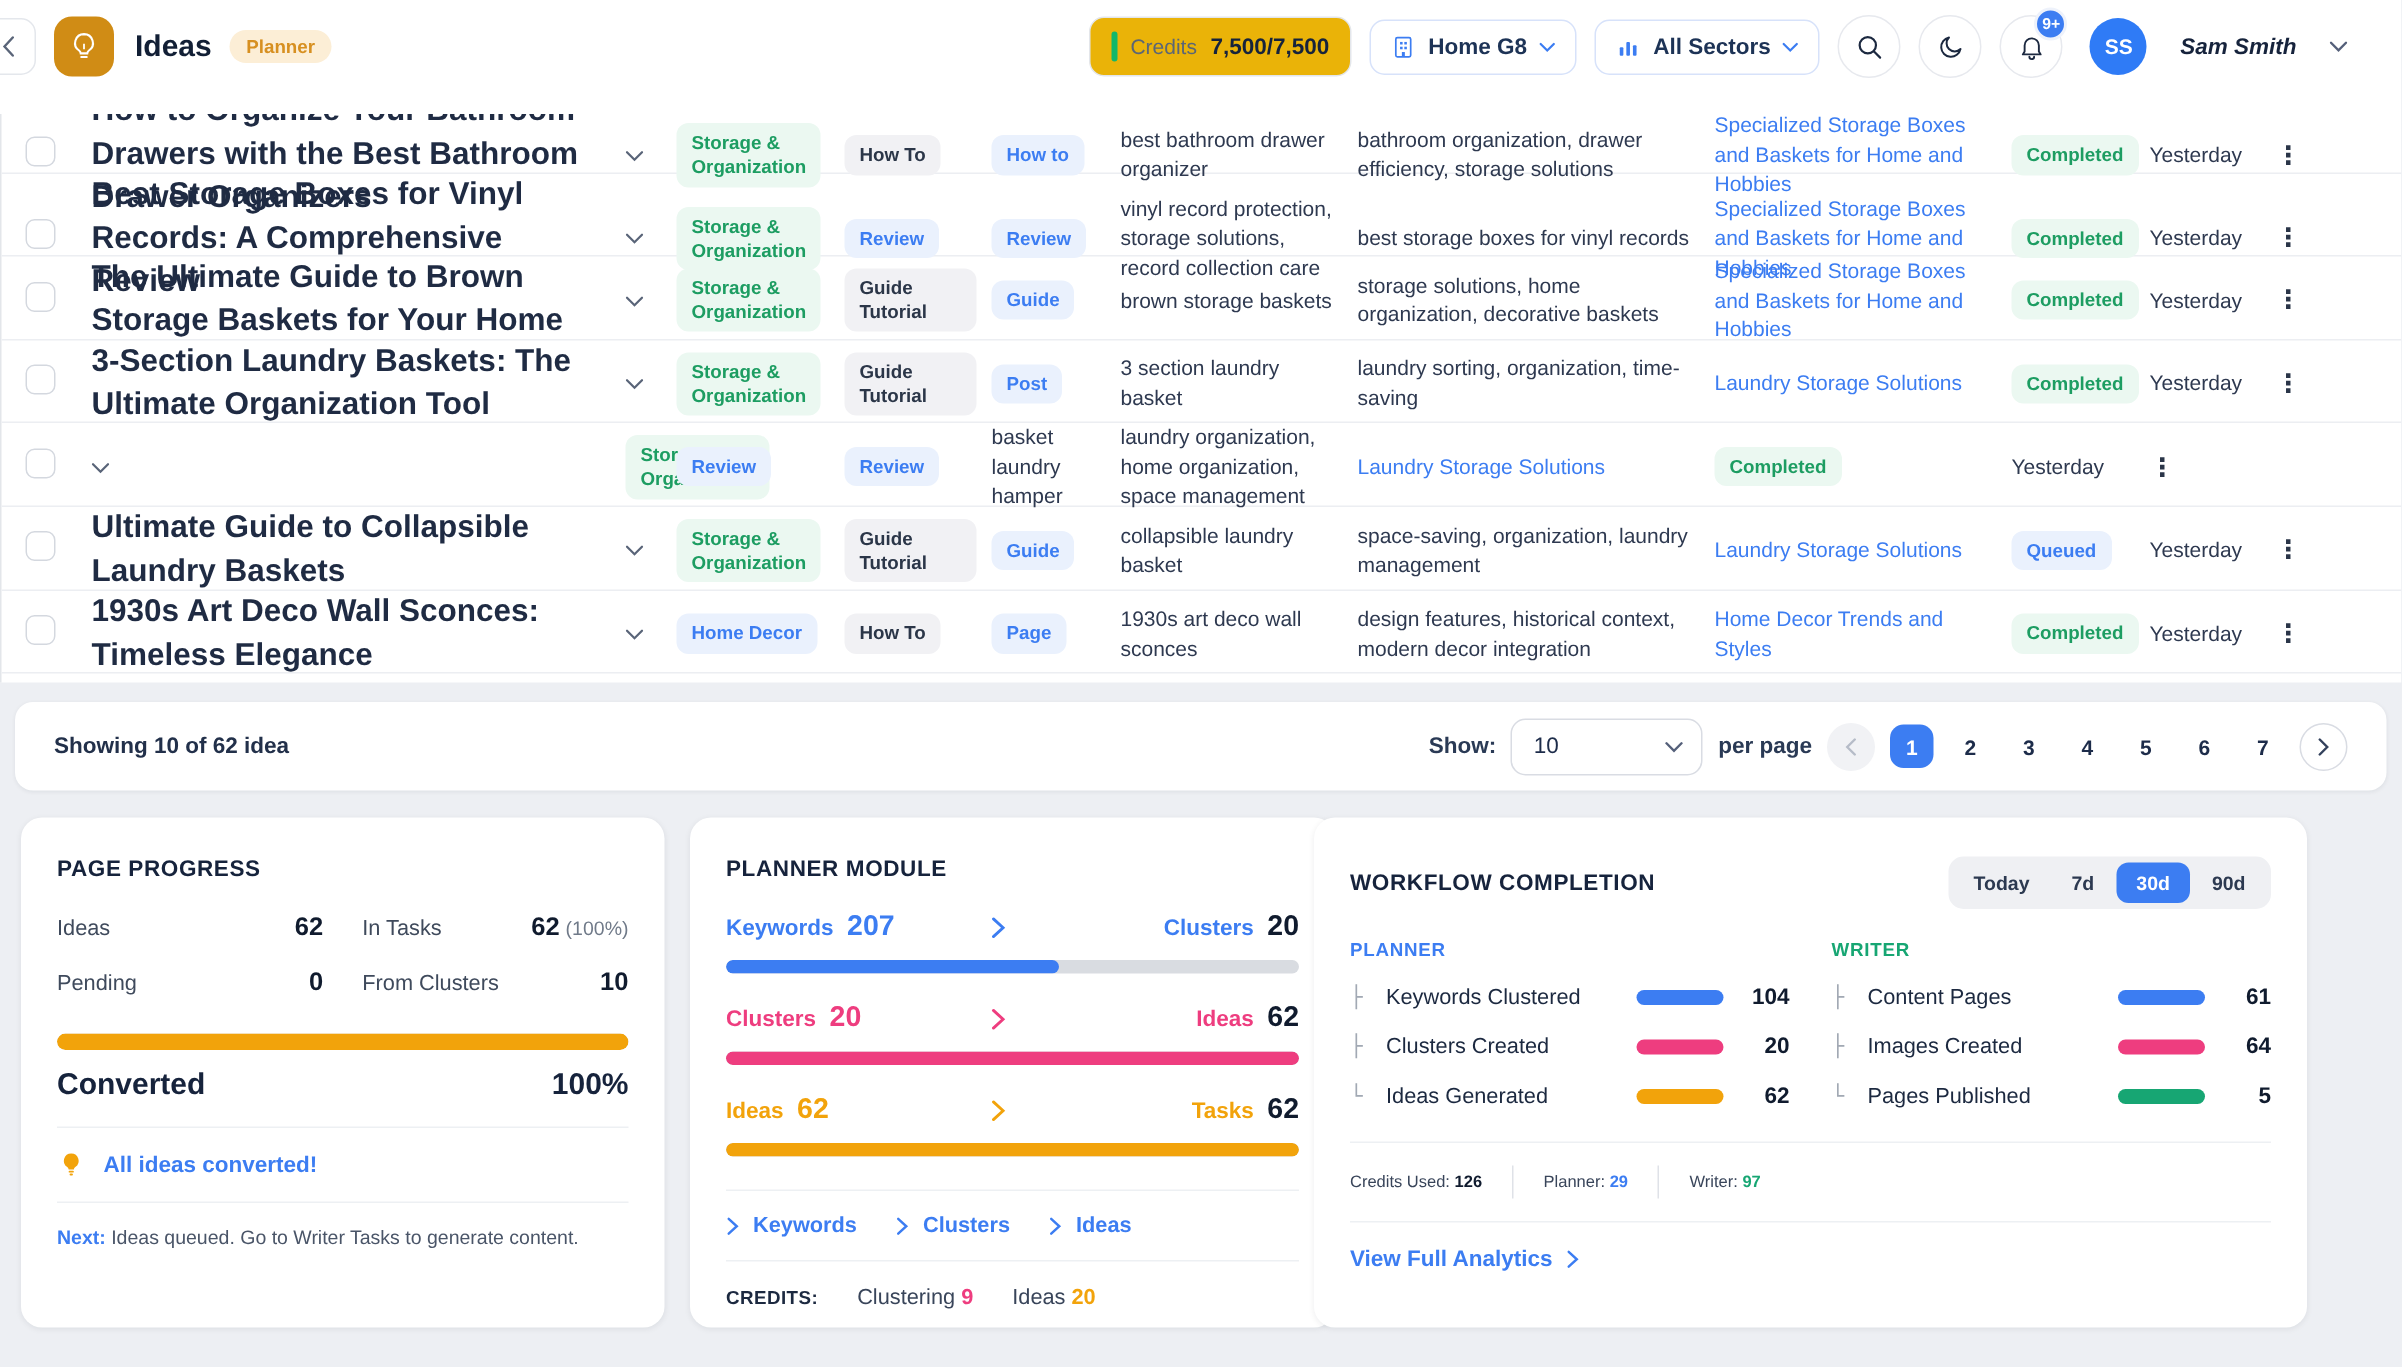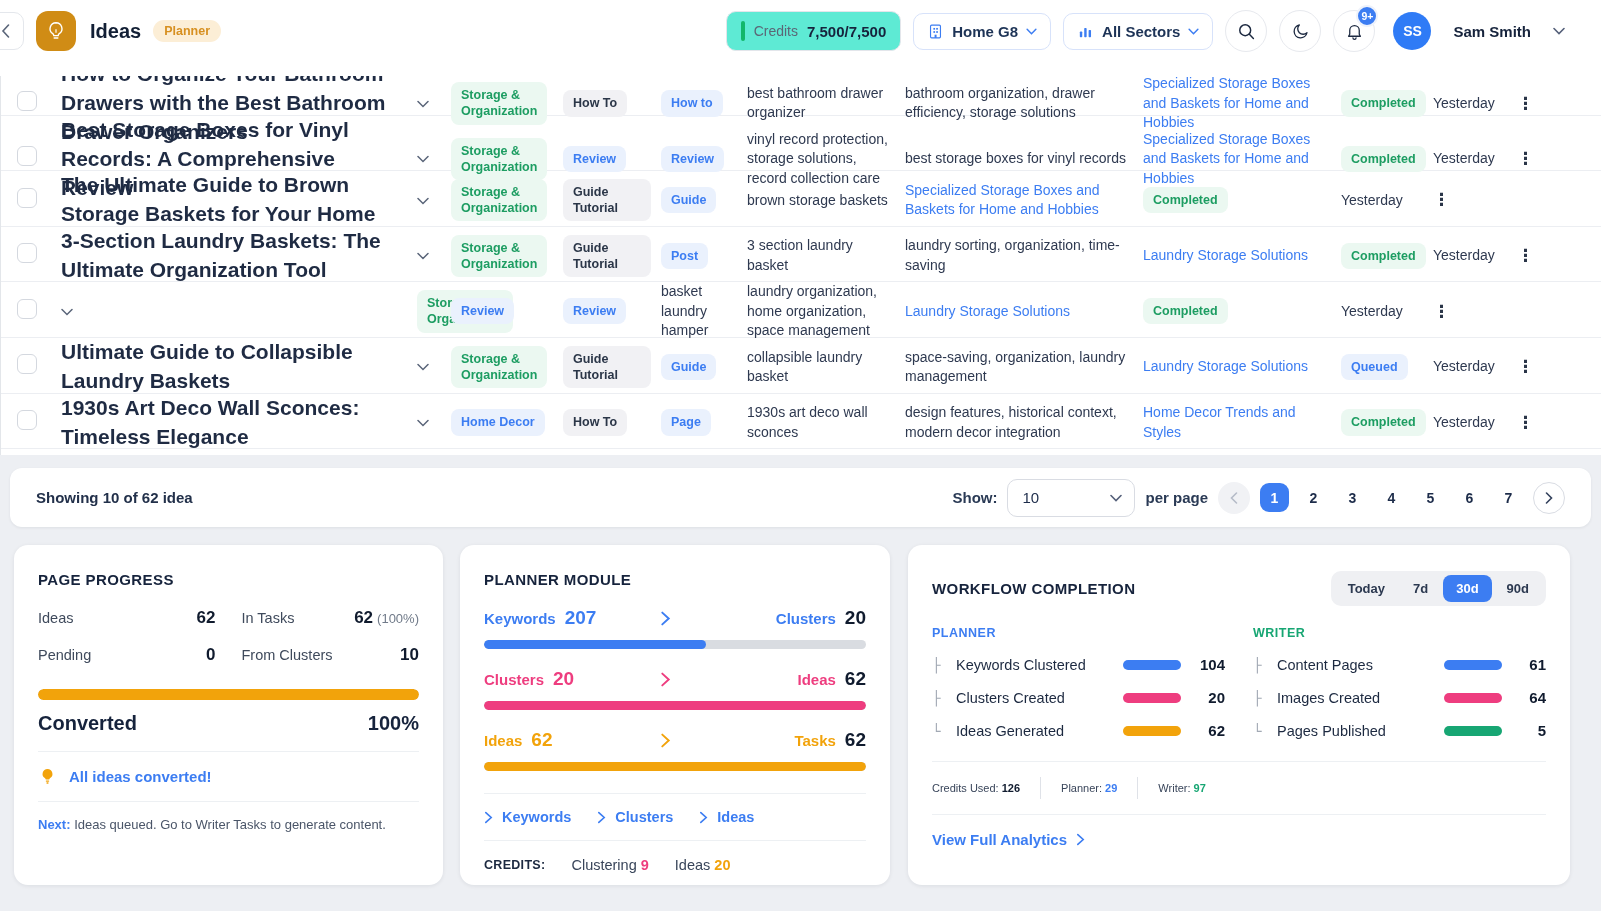--- a/index.html
+++ b/index.html
@@ -13,35 +13,35 @@
     display:flex; align-items:center; padding:0 36px 14px 0; }
   .back-btn { width:38px; height:38px; border:1px solid #e4e7ec; border-radius:10px; background:#fff;
     margin-left:-14px; display:flex; align-items:center; justify-content:center; cursor:pointer; }
   .app-icon { width:40px; height:40px; border-radius:12px; background:#d08c15; margin-left:12px;
     display:flex; align-items:center; justify-content:center; }
   .app-title { font-size:20px; font-weight:800; color:#121f35; margin-left:14px; }
   .planner-badge { margin-left:12px; background:#fceed6; color:#d79021; font-size:12.5px; font-weight:700;
     padding:4px 11px; border-radius:12px; }
   .header-right { margin-left:auto; display:flex; align-items:center; gap:12px; }
   .credits-box { display:flex; align-items:center; gap:9px; border:1px solid #e3e6eb; border-radius:10px;
-    padding:9px 14px; background:#5eead4; }
+    padding:9px 14px; background:#eab308; }
   .credits-bar { width:4px; height:20px; border-radius:2px; background:var(--green2); }
   .credits-label { font-size:14px; color:#5b6676; }
   .credits-value { font-size:15px; font-weight:800; color:#16233c; }
   .hdr-select { display:flex; align-items:center; gap:8px; border:1px solid #d7e2fa; border-radius:10px;
     padding:9px 13px; background:#fff; cursor:pointer; }
   .hdr-select .lbl { font-size:15px; font-weight:700; color:#1d3356; }
   .circle-btn { width:42px; height:42px; border-radius:50%; border:1px solid #e7e9ee; background:#fff;
     display:flex; align-items:center; justify-content:center; cursor:pointer; position:relative; }
   .bell-badge { position:absolute; top:-6px; right:-4px; min-width:22px; height:22px; border-radius:11px;
     background:var(--blue); border:2px solid #eef2fb; color:#fff; font-size:10.5px; font-weight:800;
     display:flex; align-items:center; justify-content:center; padding:0 3px; }
   .avatar { width:38px; height:38px; border-radius:50%; background:#2f7bf6; color:#fff; font-size:14px;
     font-weight:800; display:flex; align-items:center; justify-content:center; margin-left:6px; }
-  .user-name { font-size:15px; font-weight:800; color:#16233c; margin-left:10px; }
+  .user-name { font-size:15px; font-weight:800; color:#16233c; margin-left:10px;font-style:italic; }
   .user-chev { margin-left:10px; }
   
   .table-section { position:absolute; top:76px; left:0; right:0; height:379px; background:#fff;
     overflow:hidden; border-left:1px solid #e3e6ea; z-index:10; }
   .trow { display:grid; align-items:center; height:55.6px;
     grid-template-columns:44px 356px 34px 112px 98px 86px 158px 238px 198px 92px 84px 40px;
     padding-left:16px; border-bottom:1px solid #eceef2; }
   .trow.first { margin-top:-16px; }
   .cell { font-size:14px; color:#2e3950; line-height:1.38; padding-right:10px; }
   .c-title { font-size:21px; font-weight:700; color:#1f2b43; }
@@ -71,21 +71,21 @@
   .pg-num { min-width:29px; height:29px; display:flex; align-items:center; justify-content:center;
     font-size:14px; font-weight:700; color:#1d2c4a; border-radius:9px; cursor:pointer; }
   .pg-num.active { background:var(--blue); color:#fff; }
   
   .card { position:absolute; top:545px; height:340px; background:#fff; border-radius:14px;
     box-shadow:0 1px 4px rgba(16,24,40,.08); padding:26px 24px; }
   .card-title { font-size:15px; font-weight:800; letter-spacing:.4px; color:#16233c; }
   .card hr { border:none; border-top:1px solid #edf0f3; }
   #card-progress { left:14px; width:429px; }
   #card-planner  { left:460px; width:430px; }
-  #card-workflow { left:908px; width:662px; }
+  #card-workflow { left:876px; width:662px; }
   
   .stats-grid { display:grid; grid-template-columns:1fr 1fr; column-gap:26px; row-gap:17px; margin-top:20px; }
   .stat { display:flex; align-items:baseline; }
   .stat .s-label { font-size:14.5px; color:#3f4a5c; }
   .stat .s-value { margin-left:auto; font-size:17px; font-weight:800; color:#101b2e; }
   .stat .s-extra { font-size:13px; color:#707a89; margin-left:4px; }
   .progress-track { margin-top:24px; height:11px; border-radius:6px; background:#e8eaee; overflow:hidden; }
   .progress-fill { height:100%; border-radius:6px; background:var(--orange); }
   .converted-row { display:flex; margin-top:12px; font-size:20px; font-weight:800; color:#16233c; }
   .converted-row .pct { margin-left:auto; }
@@ -268,20 +268,21 @@
   <div class="trow">
     <div class="cell"><span class="checkbox"></span></div>
     <div class="cell c-title">The Ultimate Guide to Brown Storage Baskets for Your Home</div>
     <div class="cell"><svg width="12" height="8" viewBox="0 0 12 8">
           <path d="M1 1.5 6 6.5 11 1.5" fill="none" stroke="#5a6579" stroke-width="1.5" stroke-linecap="round"></path>
         </svg></div>
     <div class="cell"><span class="badge green">Storage &amp; Organization</span></div>
     <div class="cell"><span class="badge gray">Guide Tutorial</span></div>
     <div class="cell"><span class="badge blue">Guide</span></div>
     <div class="cell">brown storage baskets</div>
+    <div class="cell">storage solutions, home organization, decorative baskets</div>
     <div class="cell"><a class="cluster-link">Specialized Storage Boxes and Baskets for Home and Hobbies</a></div>
     <div class="cell"><span class="badge green">Completed</span></div>
     <div class="cell">Yesterday</div>
     <div class="cell"><span class="kebab">⋮</span></div>
   </div>
 
   <div class="trow">
     <div class="cell"><span class="checkbox"></span></div>
     <div class="cell c-title">3-Section Laundry Baskets: The Ultimate Organization Tool</div>
     <div class="cell"><svg width="12" height="8" viewBox="0 0 12 8">

